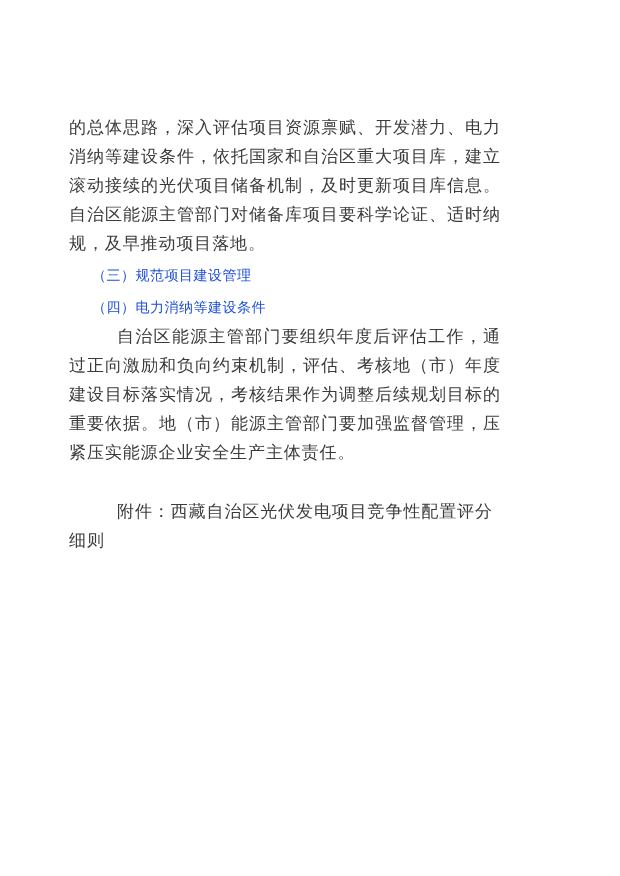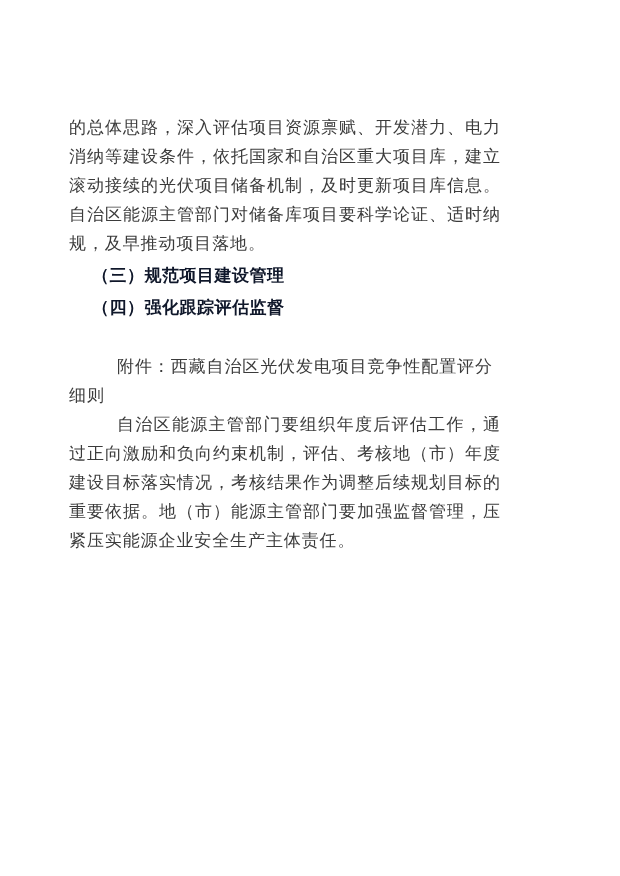--- a/index.html
+++ b/index.html
@@ -29,38 +29,38 @@
     text-align: justify;
     text-justify: inter-character;
   }
   .indent {
     text-indent: 48px;
   }
   .heading {
     margin: 3px 0 0 0;
     padding-left: 23px;
     font-family: "Liberation Sans", "DejaVu Sans", sans-serif;
-    font-weight: bold;
-    font-size: 17px;
+    font-weight: normal;
+    font-size: 14px;
     line-height: 29px;
     letter-spacing: 0.5px;
-    color: #0f172a;
+    color: #1d4ed8;
   }
   .attachment {
     margin-top: 30px;
     text-align: left;
   }
 </style>
 </head>
 <body>
 
 <div class="page">
   <p class="body-text">的总体思路，深入评估项目资源禀赋、开发潜力、电力消纳等建设条件，依托国家和自治区重大项目库，建立滚动接续的光伏项目储备机制，及时更新项目库信息。自治区能源主管部门对储备库项目要科学论证、适时纳规，及早推动项目落地。</p>
 
   <h3 class="heading">（三）规范项目建设管理</h3>
 
 
-  <h3 class="heading">（四）强化跟踪评估监督</h3>
+  <h3 class="heading">（四）电力消纳等建设条件</h3>
+
+  <p class="body-text indent">自治区能源主管部门要组织年度后评估工作，通过正向激励和负向约束机制，评估、考核地（市）年度建设目标落实情况，考核结果作为调整后续规划目标的重要依据。地（市）能源主管部门要加强监督管理，压紧压实能源企业安全生产主体责任。</p>
 
   <p class="body-text indent attachment">附件：西藏自治区光伏发电项目竞争性配置评分细则</p>
-
-  <p class="body-text indent">自治区能源主管部门要组织年度后评估工作，通过正向激励和负向约束机制，评估、考核地（市）年度建设目标落实情况，考核结果作为调整后续规划目标的重要依据。地（市）能源主管部门要加强监督管理，压紧压实能源企业安全生产主体责任。</p>
 </div>
 
 </body></html>

